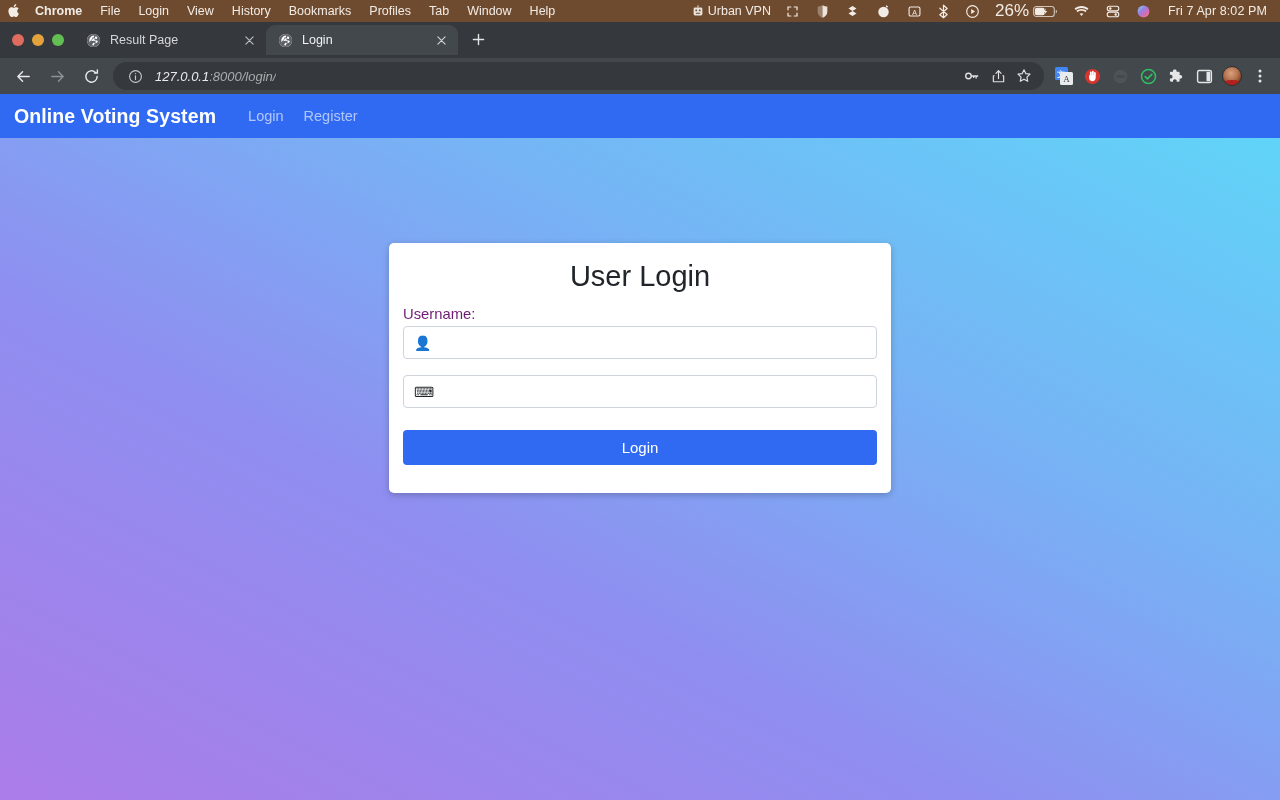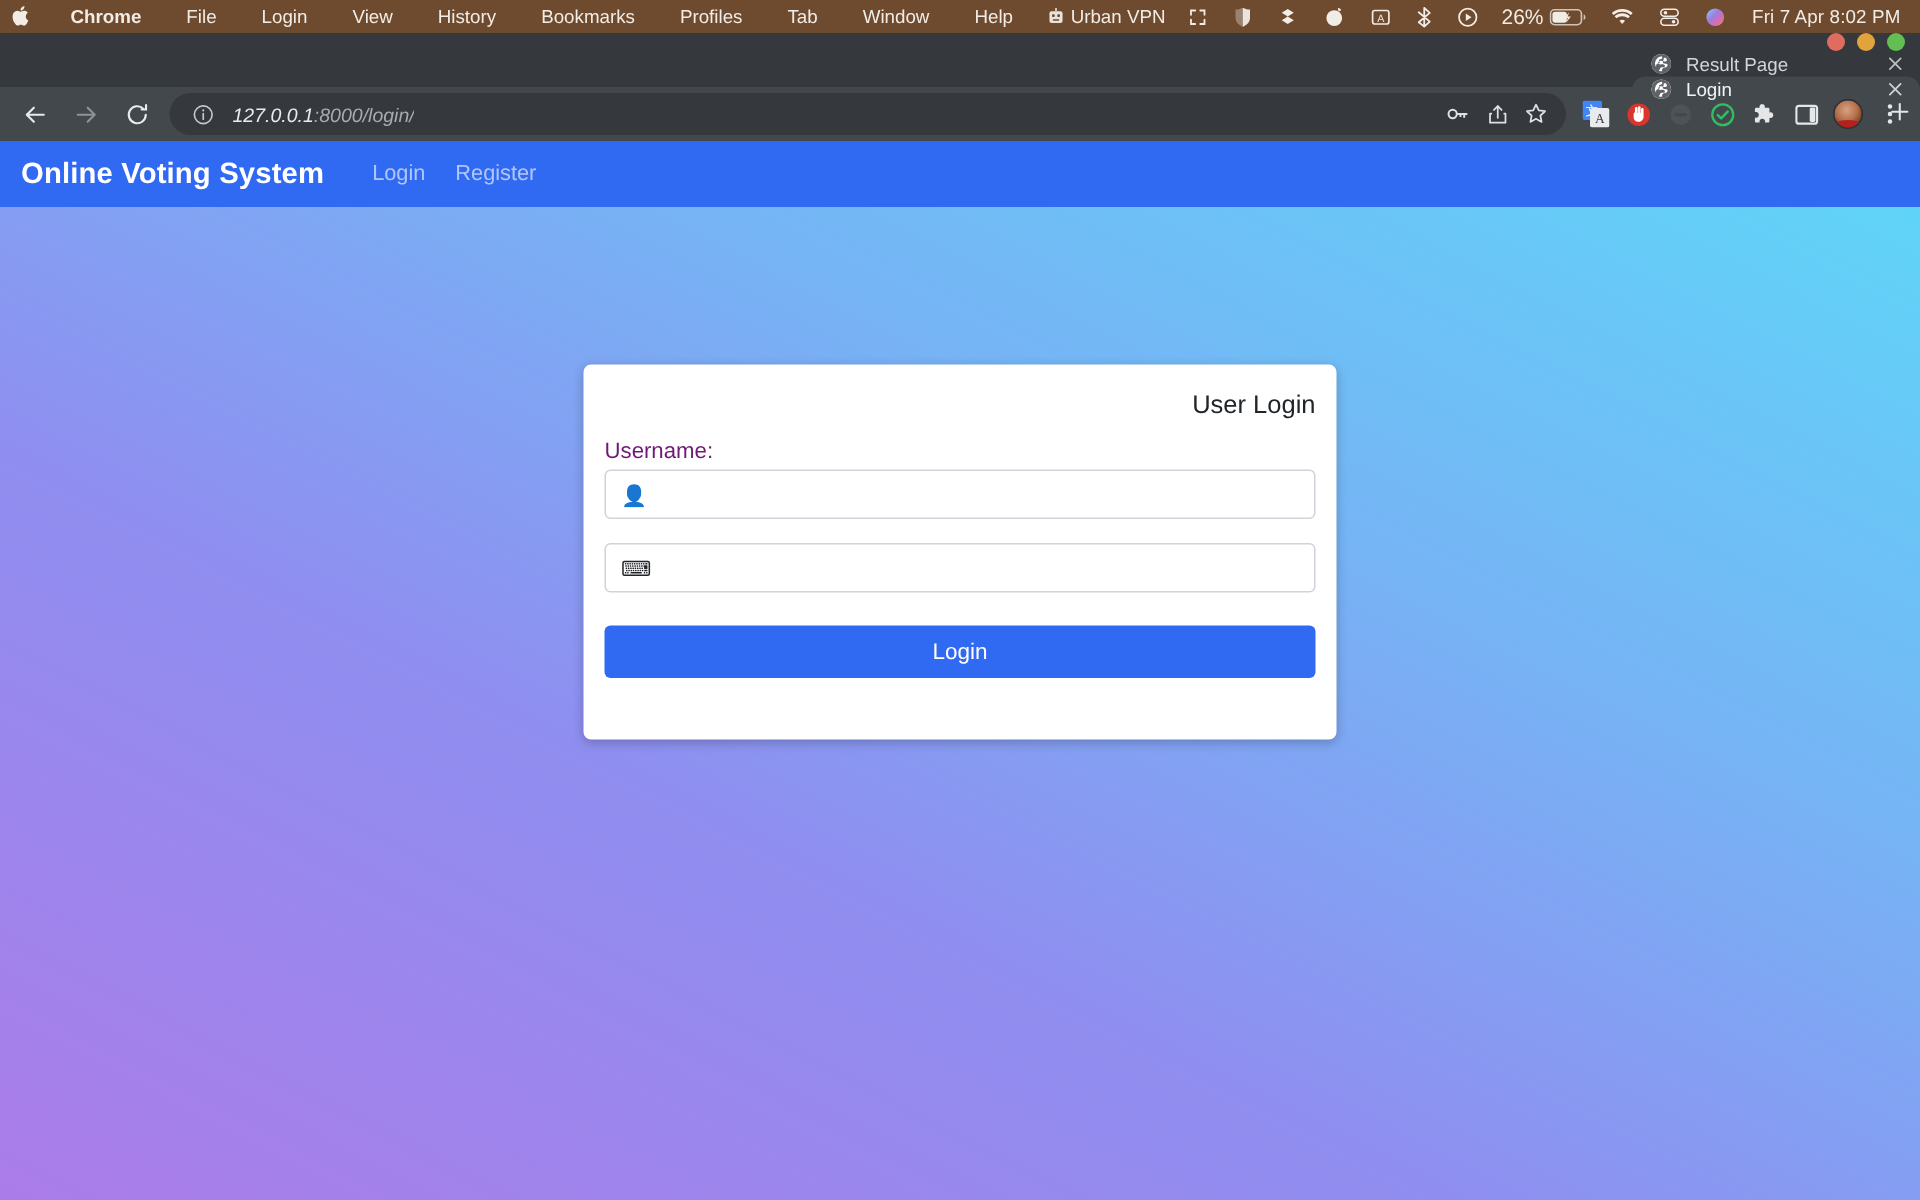--- a/index.html
+++ b/index.html
@@ -13,41 +13,41 @@
   .menubar{
     height:22px; width:1280px;
     background:#6e4a2e;
     display:flex; align-items:center;
     padding:0 9px 0 0;
     color:#f2ece6;
     font-size:12.5px;
     position:relative;
     user-select:none;
   }
-  .mb-left{ display:flex; align-items:center; gap:12px; }
+  .mb-left{ display:flex; align-items:center; gap:0; }
   .apple-logo{
     width:26px; display:flex; align-items:center; justify-content:center;
     font-size:14px; line-height:1; padding-bottom:2px;
   }
   .mb-item{ padding:0 9px; white-space:nowrap; line-height:22px; }
   .mb-item.bold{ font-weight:bold; }
   .mb-right{ margin-left:auto; display:flex; align-items:center; gap:0; }
   .mb-ico{ padding:0 8px; display:flex; align-items:center; line-height:1; }
   .mb-ico svg{ display:block; }
   .mb-vpn{ display:flex; align-items:center; gap:3px; padding:0 6px 0 8px;}
-  .mb-batt{ display:flex; align-items:center; gap:4px; padding:0 7px; font-size:14px;}
+  .mb-batt{ display:flex; align-items:center; gap:4px; padding:0 7px; font-size:17px;}
   .mb-clock{ padding:0 4px 0 9px; white-space:nowrap; letter-spacing:.1px;}
 
   
   .chrome{ width:1280px; height:778px; background:#35393d; display:flex; flex-direction:column;}
 
   
   .tabstrip{
-    height:36px; display:flex; align-items:flex-end;
-    background:#35393d; padding-left:12px; position:relative;flex-direction:column;
+    height:36px; display:flex; align-items:center;
+    background:#35393d; padding-left:12px; position:relative;
   }
   .traffic{ display:flex; align-items:center; gap:8px; height:36px; padding:0 10px 0 0; }
   .tl{ width:12px; height:12px; border-radius:50%; }
   .tl.r{ background:#e06c60; } .tl.y{ background:#e3a33c; } .tl.g{ background:#63bf53; }
 
   .tab{
     height:30px; width:192px; display:flex; align-items:center;
     padding:0 8px 0 12px; gap:9px; border-radius:9px 9px 0 0;
     font-size:12.5px; position:relative;
   }
@@ -98,21 +98,21 @@
     background:linear-gradient(to top right, #ab7ce9 0%, #8f8ef0 38%, #76b4f5 68%, #60d4f8 100%);
     display:flex; justify-content:center;
   }
   .card{
     width:502px; margin-top:105px; height:250px;
     background:#fff; border-radius:5px;
     box-shadow:0 2px 7px rgba(0,0,0,.22);
     padding:17px 14px 14px 14px;
   }
   .card-title{
-    text-align:right; font-size:17px; color:#212529; font-weight:normal;
+    text-align:center; font-size:29px; color:#212529; font-weight:normal;
     margin-bottom:13px;
   }
   .field-label{ font-size:14.8px; color:#701a75; margin-bottom:4px; display:block;}
   .field-input{
     width:100%; height:33px; border:1px solid #ced4da; border-radius:4px;
     background:#fff; font-size:14px; color:#212529;
     padding:0 10px; font-family:"Liberation Sans", sans-serif;
     display:flex; align-items:center;
   }
   .field-input .glyph{ display:inline-flex; align-items:center; }

